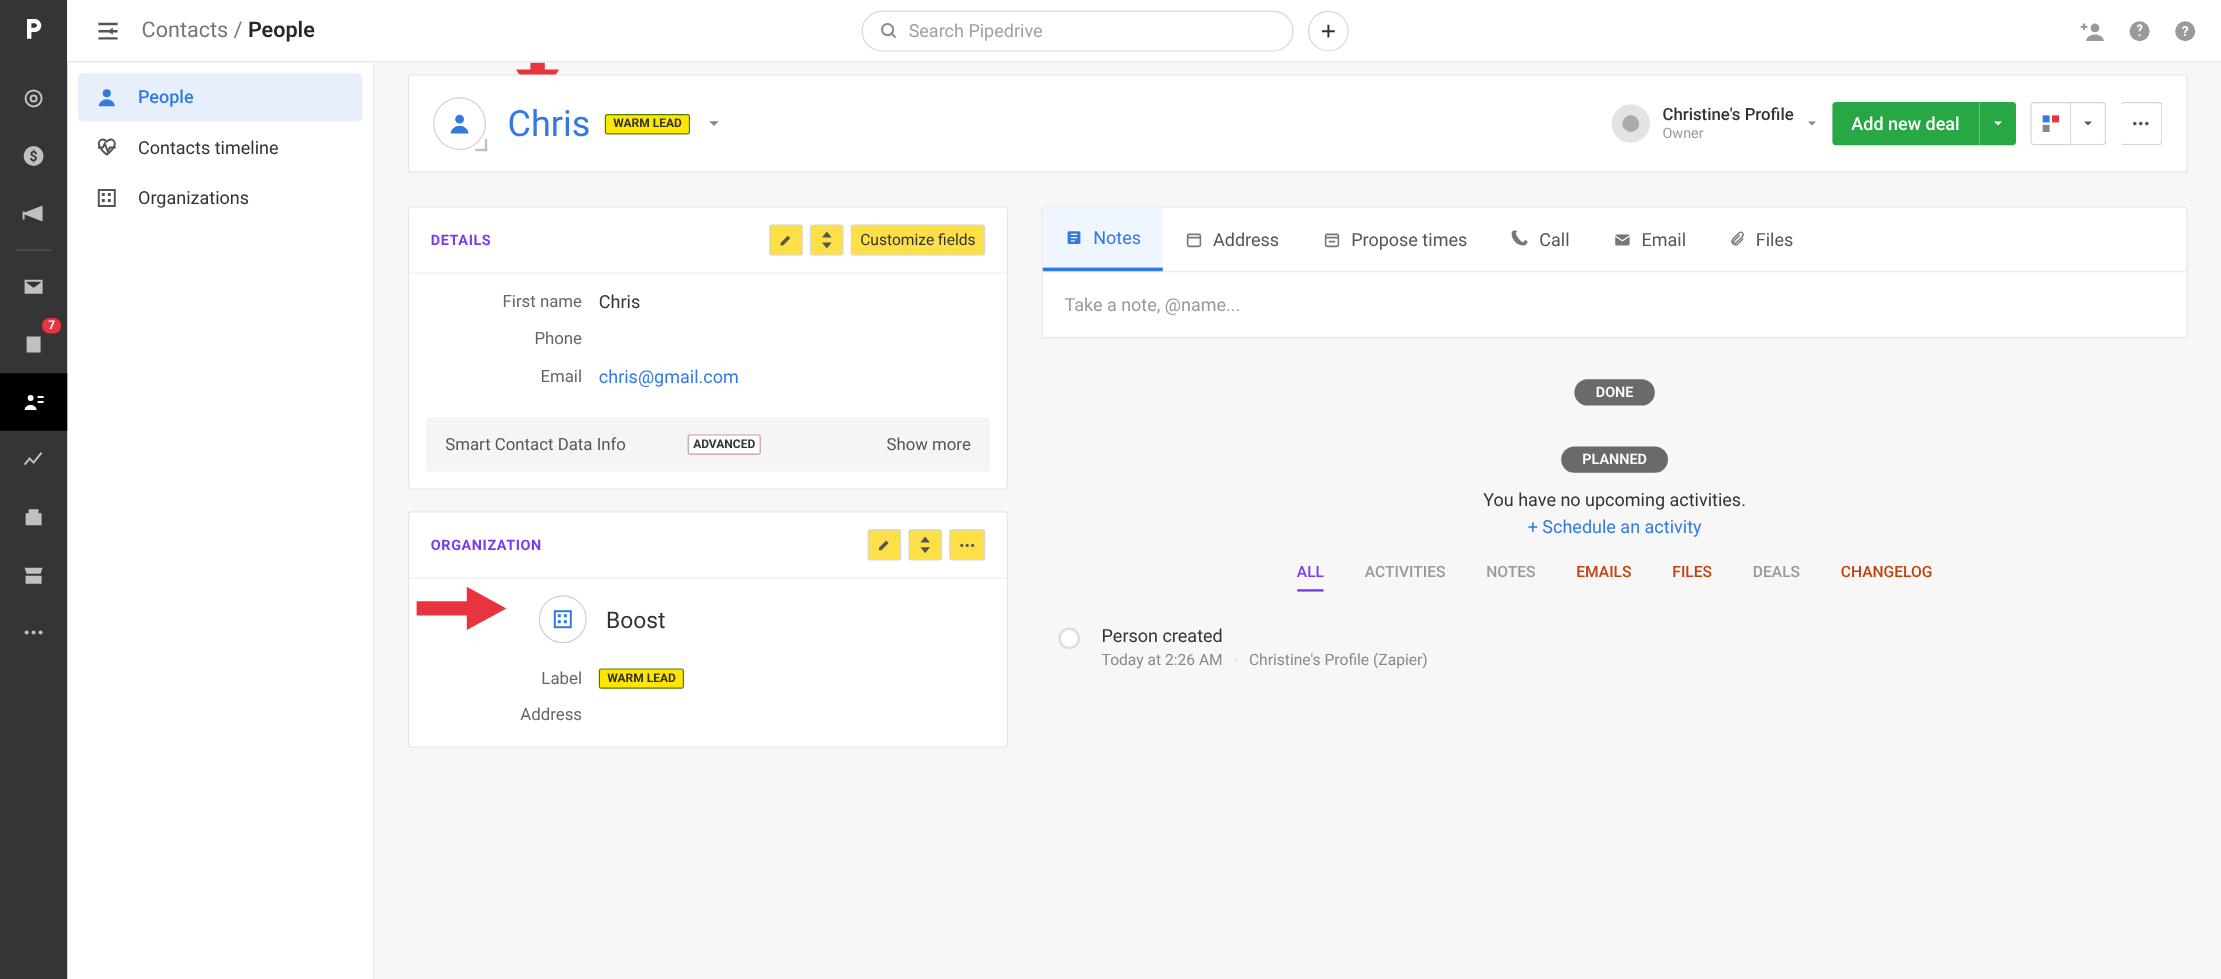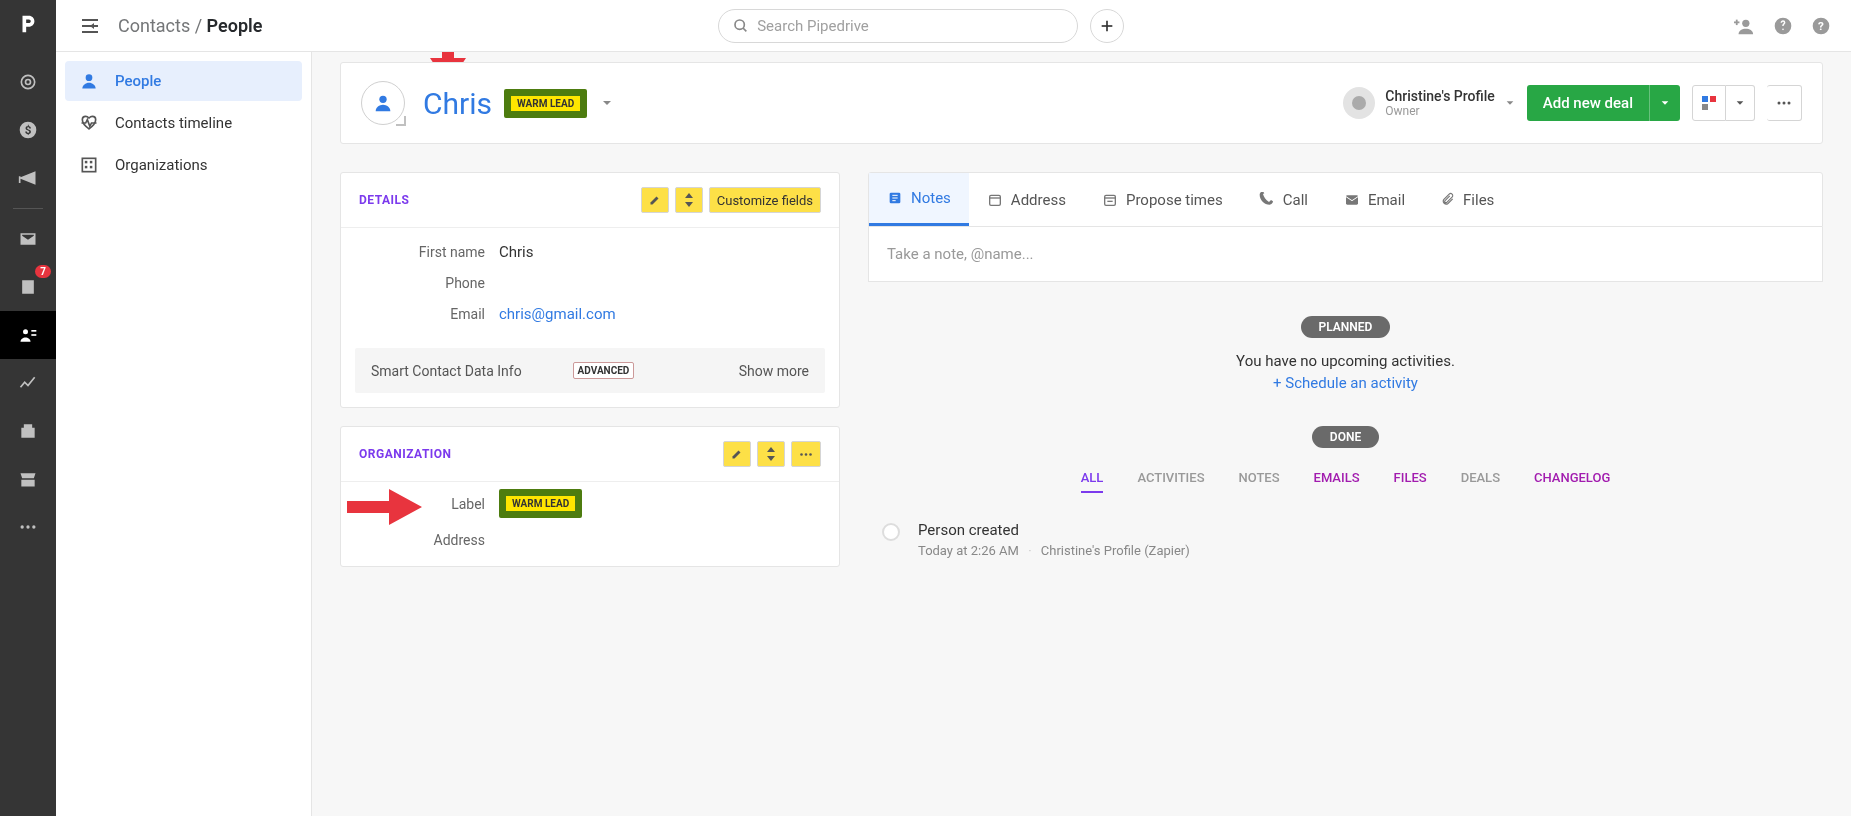--- a/index.html
+++ b/index.html
@@ -33,21 +33,21 @@
 .sub-nav-item svg { flex-shrink: 0; }
 
 
 .content { position: absolute; left: 312px; top: 52px; right: 0; bottom: 0; overflow-y: auto; padding: 0 28px; background: #f7f7f7; }
 
 
 .person-header { background: #fff; border: 1px solid #e5e5e5; border-radius: 3px; margin-top: 10px; padding: 18px 20px; display: flex; align-items: center; position: relative; }
 .avatar-circle { width: 44px; height: 44px; border-radius: 50%; border: 1px solid #d0d0d0; display: flex; align-items: center; justify-content: center; color: #317ae2; position: relative;}
 .avatar-corner { position: absolute; right: -2px; bottom: -2px; width: 10px; height: 10px; border-right: 2px solid #c0c0c0; border-bottom: 2px solid #c0c0c0;}
 .person-name { font-size: 30px; color: #317ae2; margin-left: 18px; }
-.label-badge { background: #ffe600; border: 7px solid #4d7c0f; border-radius: 2px; padding: 2px 6px; font-size: 10px; font-weight: 700; color: #333; margin-left: 12px; }
+.label-badge { background: #ffe600; border: 1px solid #4d7c0f; border-radius: 2px; padding: 2px 6px; font-size: 10px; font-weight: 700; color: #333; margin-left: 12px; }
 .chevron-btn { margin-left: 14px; color: #888; cursor: pointer;}
 .header-right { margin-left: auto; display: flex; align-items: center; gap: 12px; }
 .owner-block { display: flex; align-items: center; gap: 10px; cursor: pointer;}
 .owner-avatar { width: 32px; height: 32px; border-radius: 50%; background: #e3e3e3; display: flex; align-items: center; justify-content: center;}
 .owner-avatar-inner { width: 14px; height: 14px; border-radius: 50%; background: #aaaaaa;}
 .owner-text { display: flex; flex-direction: column;}
 .owner-name { font-size: 14px; color: #333; font-weight: 500;}
 .owner-role { font-size: 12px; color: #999;}
 .green-btn { background: #28a745; color: #fff; border: none; border-radius: 3px; display: flex; align-items: center; cursor: pointer; height: 36px;}
 .green-btn-label { padding: 0 16px; font-size: 15px; font-weight: 500;}
@@ -95,21 +95,21 @@
 
 
 .status-pill { background: #6a6a6a; color: #fff; font-size: 12px; font-weight: 600; padding: 4px 18px; border-radius: 20px; display: inline-block;}
 .feed-section { text-align: center; margin-top: 34px;}
 .no-activities { font-size: 15px; color: #333; margin-top: 14px;}
 .schedule-link { color: #317ae2; font-size: 15px; cursor: pointer; margin-top: 4px; display: inline-block;}
 
 .filter-tabs { display: flex; justify-content: center; gap: 34px; margin-top: 22px; font-size: 13px; color: #999;}
 .filter-tab { cursor: pointer; padding-bottom: 6px; font-weight: 500;}
 .filter-tab.active { color: #7c3aed; border-bottom: 2px solid #7c3aed;}
-.filter-tab.enabled { color: #a21caf;}
+.filter-tab.enabled { color: #c2410c;}
 
 .feed-item { display: flex; align-items: flex-start; gap: 18px; margin-top: 28px; padding: 0 14px;}
 .feed-dot { width: 18px; height: 18px; border-radius: 50%; border: 2px solid #ddd; background: #fff; flex-shrink: 0; margin-top: 2px;}
 .feed-content { }
 .feed-title { font-size: 15px; color: #333;}
 .feed-meta { font-size: 13px; color: #888; margin-top: 4px;}
 .feed-meta-sep { margin: 0 6px; color: #ccc;}
 
 svg { display: block;}
 </style>
@@ -393,20 +393,32 @@
                   <circle cx="7" cy="2.5" r="1.3"></circle>
                   <circle cx="11.5" cy="2.5" r="1.3"></circle>
                 </svg>
               </div>
           </div>
         </div>
 
         <svg class="red-arrow-right" style="left:6px; top:60px;" viewBox="0 0 75 40">
           <path d="M0 14 h42 v-12 L75 20 L42 38 v-12 H0 z" fill="#e8343e"></path>
         </svg>
+        <div class="org-row">
+          <div class="org-icon">
+            <svg width="20" height="20" viewBox="0 0 24 24" fill="currentColor">
+                <rect x="4" y="4" width="16" height="16" fill="none" stroke="currentColor" stroke-width="2"></rect>
+                <rect x="7" y="7" width="3" height="3"></rect>
+                <rect x="13" y="7" width="3" height="3"></rect>
+                <rect x="7" y="13" width="3" height="3"></rect>
+                <rect x="13" y="13" width="3" height="3"></rect>
+              </svg>
+          </div>
+          <span class="org-name">Boost</span>
+        </div>
         <div class="field-row">
           <div class="field-label">Label</div>
           <span class="label-badge" style="margin-left:0;">WARM LEAD</span>
         </div>
         <div class="field-row" style="padding-bottom:18px;">
           <div class="field-label">Address</div>
           <div class="field-value"></div>
         </div>
       </div>
     </div>
@@ -451,27 +463,27 @@
         <div class="tab">
           <svg width="14" height="16" viewBox="0 0 24 24" fill="none" stroke="#777" stroke-width="2">
               <path d="M20 10l-8 8a5 5 0 01-7-7l9-9a3.5 3.5 0 015 5l-9 9a2 2 0 01-3-3l8-8"></path>
             </svg>
           <span>Files</span>
         </div>
       </div>
       <div class="note-input">Take a note, @name...</div>
 
       <div class="feed-section">
+        <span class="status-pill">DONE</span>
+      </div>
+
+      <div class="feed-section">
         <span class="status-pill">PLANNED</span>
         <div class="no-activities">You have no upcoming activities.</div>
         <div><span class="schedule-link">+ Schedule an activity</span></div>
-      </div>
-
-      <div class="feed-section">
-        <span class="status-pill">DONE</span>
       </div>
 
       <div class="filter-tabs">
         <span class="filter-tab active">ALL</span>
         <span class="filter-tab">ACTIVITIES</span>
         <span class="filter-tab">NOTES</span>
         <span class="filter-tab enabled">EMAILS</span>
         <span class="filter-tab enabled">FILES</span>
         <span class="filter-tab">DEALS</span>
         <span class="filter-tab enabled">CHANGELOG</span>

